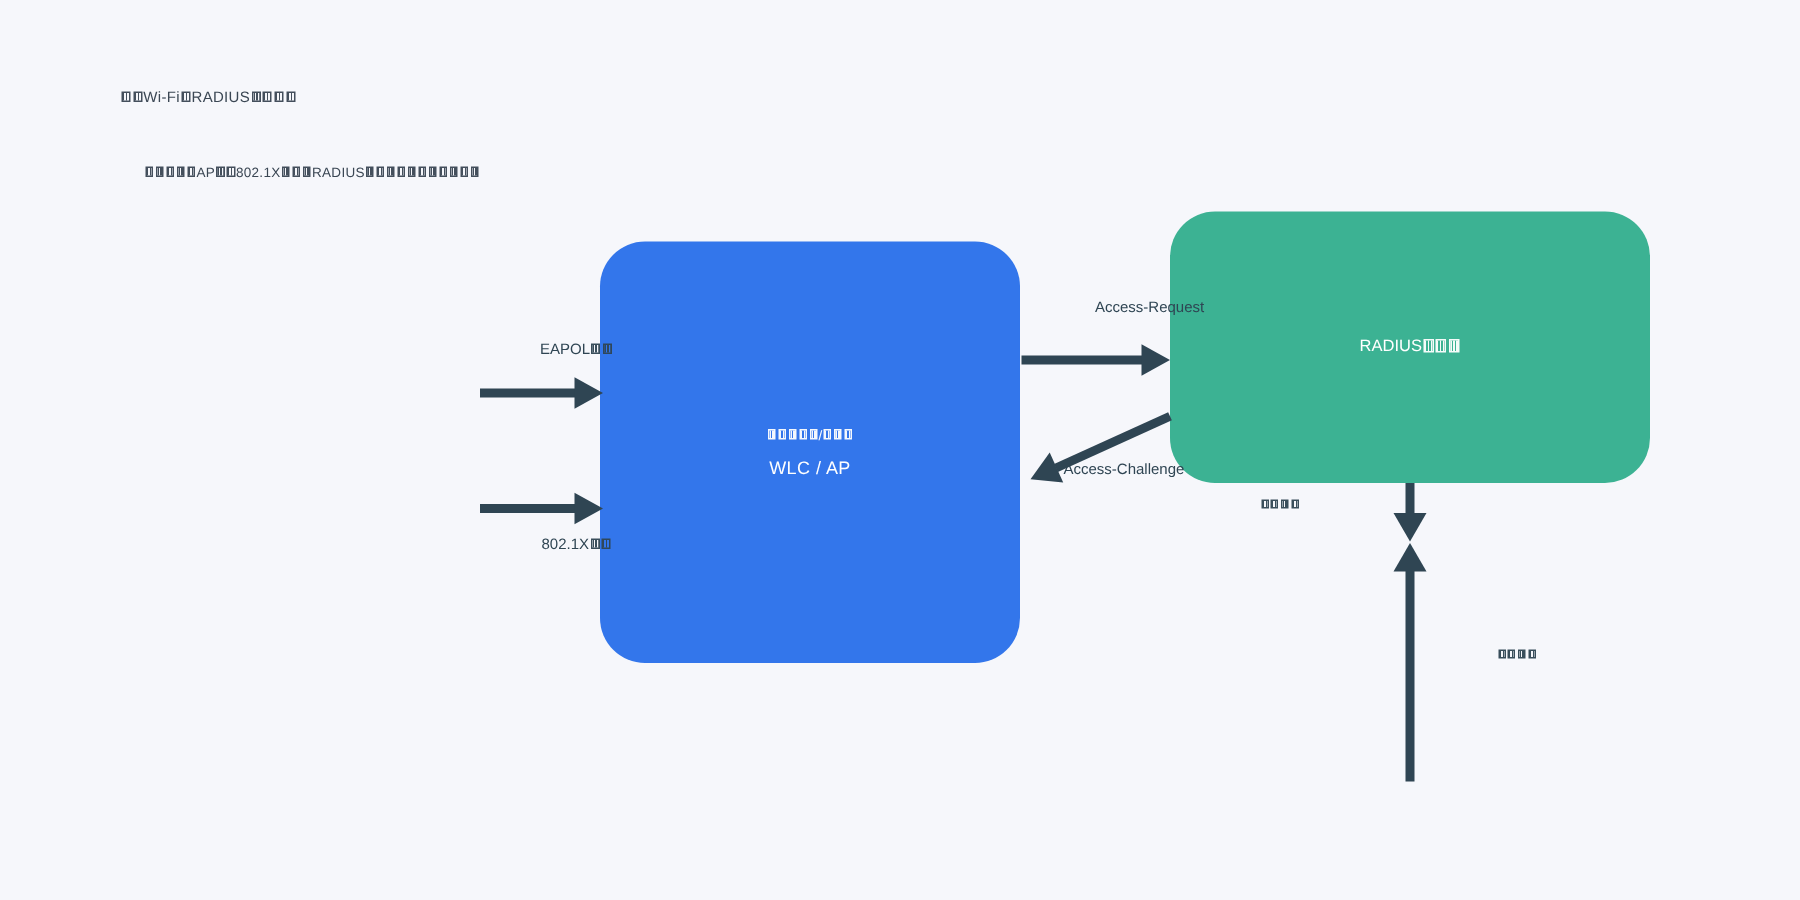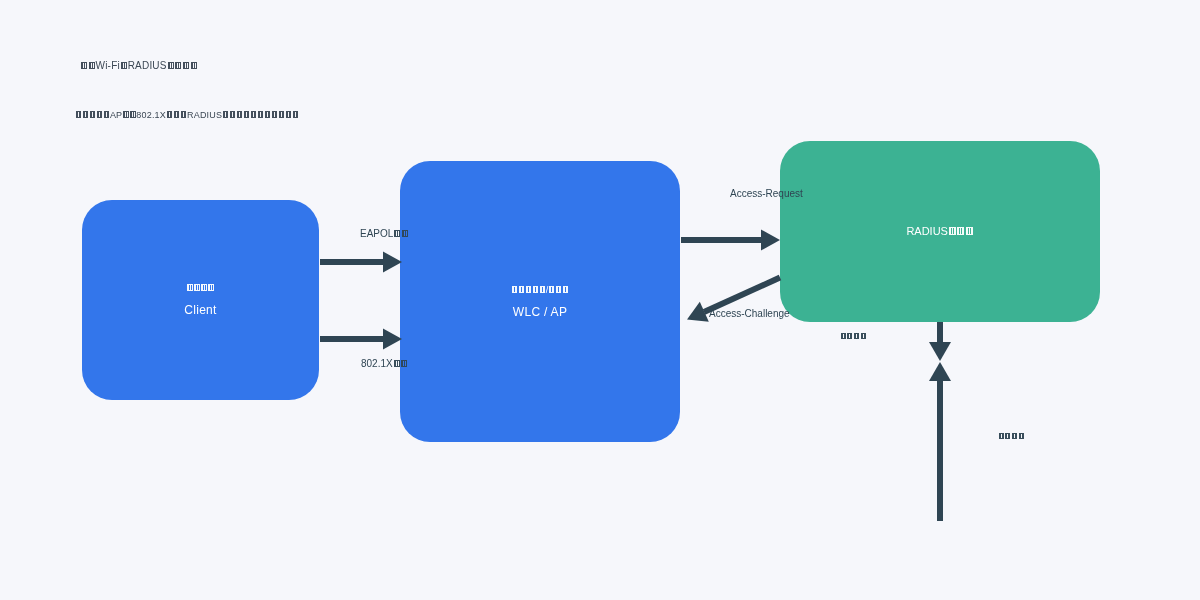--- a/index.html
+++ b/index.html
@@ -5,61 +5,57 @@
   :root{
     --bg:#F6F7FB; --node-blue:#3376EB; --node-teal:#3CB293; --node-orange:#E5812C;
     --arrow:#2F4553; --ink:#3B4754; --node-text:#FFFFFF;
   }
   *{box-sizing:border-box;margin:0;padding:0}
   html,body{width:1200px;height:600px}
   body{font-family:"Liberation Sans",sans-serif;background:var(--bg);}
   .canvas{position:relative;width:1200px;height:530px;background:var(--bg);overflow:hidden}
 
   .title{position:absolute;left:80px;top:60px;font-size:10px;line-height:12px;color:var(--ink);letter-spacing:.2px;white-space:nowrap}
-  .subtitle{position:absolute;left:75px;top:110px;font-size:9px;line-height:11px;color:var(--ink);letter-spacing:.2px;white-space:nowrap}
+  .subtitle{position:absolute;left:96px;top:110px;font-size:9px;line-height:11px;color:var(--ink);letter-spacing:.2px;white-space:nowrap}
 
   .node{position:absolute;border-radius:30px;color:var(--node-text);
         display:flex;flex-direction:column;align-items:center;justify-content:center;
         text-align:center;z-index:1}
   .node-client{left:82px;top:200px;width:237px;height:200px;background:var(--node-blue)}
   .node-wlc{left:400px;top:161px;width:280px;height:281px;background:var(--node-blue)}
   .node-radius{left:780px;top:141px;width:320px;height:181px;background:var(--node-teal)}
   .node-ad{left:780px;top:358px;width:320px;height:163px;background:var(--node-orange)}
   .node-line1{font-size:9px;line-height:11px;margin-bottom:9px;white-space:nowrap}
   .node-line2{font-size:12px;line-height:14px;letter-spacing:.3px;white-space:nowrap}
   .node-radius .node-line1{margin-bottom:0;font-size:11px}
 
   .edges{position:absolute;left:0;top:0;z-index:2;pointer-events:none}
 
   .edge-label{position:absolute;z-index:3;font-size:10px;line-height:12px;color:var(--arrow);white-space:nowrap}
   .edge-label.el-eapol{left:360px;top:228px}
   .edge-label.el-8021x{left:361px;top:358px}
-  .edge-label.el-areq{left:730px;top:188px}
+  .edge-label.el-areq{left:730px;top:200px}
   .edge-label.el-achal{left:709px;top:308px}
   .edge-label.el-query{left:840px;top:330px;font-size:8.5px}
   .edge-label.el-result{left:998px;top:430px;font-size:8.5px}
 
   
   .tofu{display:inline-block;width:.6em;height:.78em;border:1px solid currentColor;
         margin:0 .09em;vertical-align:-0.04em;
         background-image:repeating-linear-gradient(90deg,currentColor 0 1px,transparent 1px 2px);
         opacity:.95}
 </style>
 </head>
 <body>
 
 <div class="canvas">
 
   <div class="title"><span class="tofu"></span><span class="tofu"></span>Wi-Fi<span class="tofu"></span>RADIUS<span class="tofu"></span><span class="tofu"></span><span class="tofu"></span><span class="tofu"></span></div>
   <div class="subtitle"><span class="tofu"></span><span class="tofu"></span><span class="tofu"></span><span class="tofu"></span><span class="tofu"></span>AP<span class="tofu"></span><span class="tofu"></span>802.1X<span class="tofu"></span><span class="tofu"></span><span class="tofu"></span>RADIUS<span class="tofu"></span><span class="tofu"></span><span class="tofu"></span><span class="tofu"></span><span class="tofu"></span><span class="tofu"></span><span class="tofu"></span><span class="tofu"></span><span class="tofu"></span><span class="tofu"></span><span class="tofu"></span></div>
 
-  <div class="node node-client">
-    <div class="node-line1"><span class="tofu"></span><span class="tofu"></span><span class="tofu"></span><span class="tofu"></span></div>
-    <div class="node-line2">Client</div>
-  </div>
 
   <div class="node node-wlc">
     <div class="node-line1"><span class="tofu"></span><span class="tofu"></span><span class="tofu"></span><span class="tofu"></span><span class="tofu"></span>/<span class="tofu"></span><span class="tofu"></span><span class="tofu"></span></div>
     <div class="node-line2">WLC / AP</div>
   </div>
 
   <div class="node node-radius">
     <div class="node-line1">RADIUS<span class="tofu"></span><span class="tofu"></span><span class="tofu"></span></div>
   </div>
 

